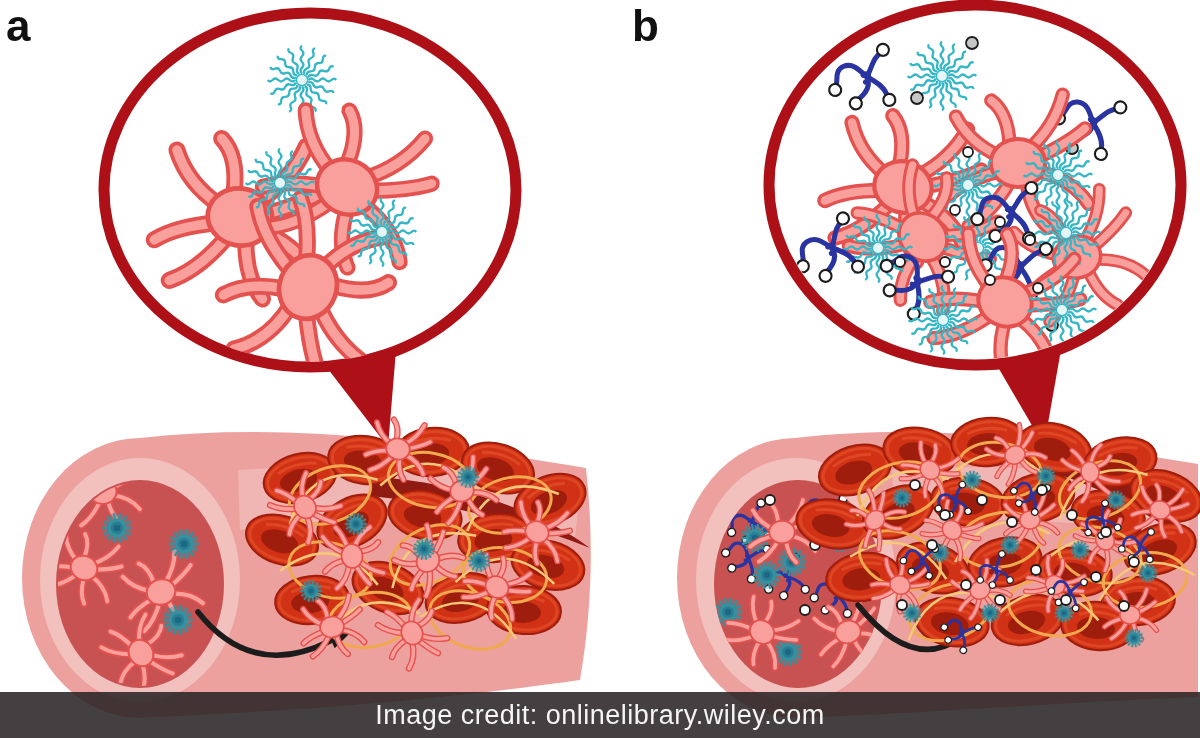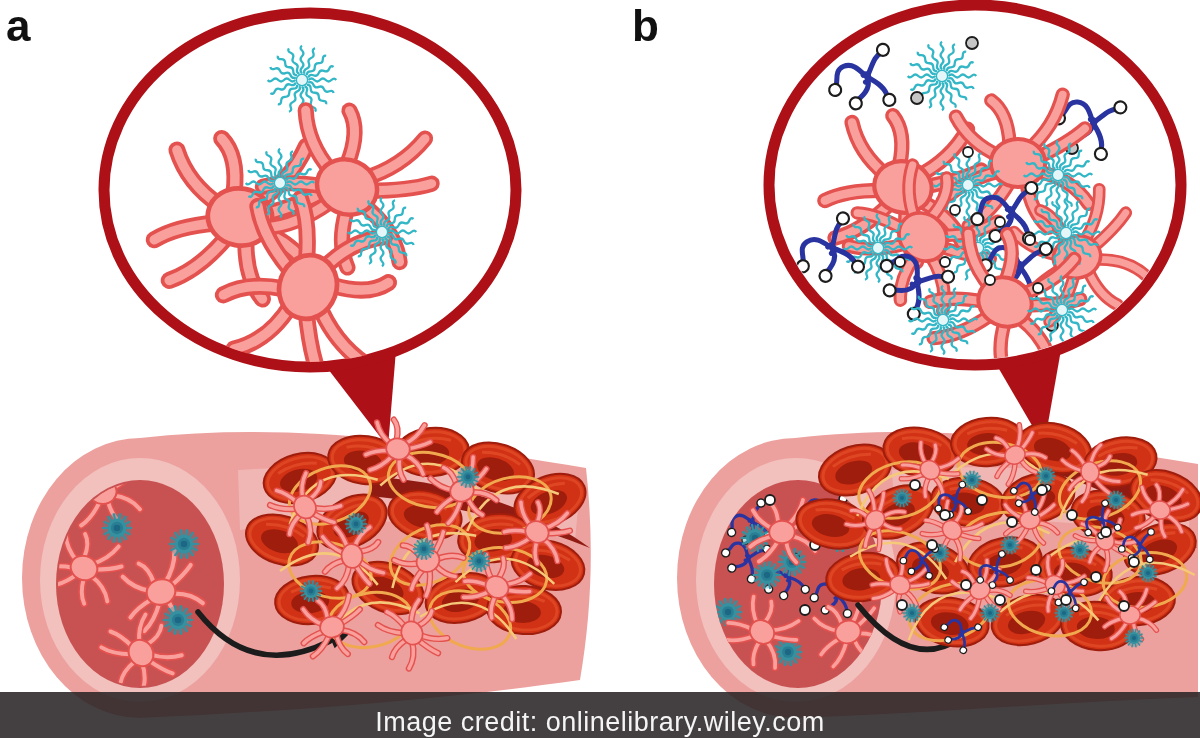--- a/index.html
+++ b/index.html
@@ -15,21 +15,21 @@
   }
   html,body{margin:0;padding:0;}
   .stage{position:relative;width:1200px;height:738px;background:var(--c-background);
          overflow:hidden;font-family:"Liberation Sans",sans-serif;}
   .panel{position:absolute;top:0;width:600px;height:738px;}
   #panel-a{left:0;} #panel-b{left:600px;}
   .panel-label{position:absolute;z-index:4;font-weight:700;font-size:44px;line-height:1;
                color:var(--c-label);}
   #label-a{left:6px;top:4px;} #label-b{left:632px;top:4px;}
   .caption-bar{position:absolute;left:0;right:0;top:692px;height:46px;z-index:5;
-               background:var(--c-caption-bg);display:flex;align-items:flex-end;justify-content:center;}
+               background:var(--c-caption-bg);display:flex;align-items:center;justify-content:center;}
   .caption-text{color:var(--c-caption-text);font-size:27px;letter-spacing:.5px;}
   .defs-holder{position:absolute;width:0;height:0;overflow:hidden;}
   
   .arm-o{stroke:var(--c-platelet-line);stroke-width:9;fill:none;stroke-linecap:round;}
   .arm-i{stroke:var(--c-platelet);stroke-width:5;fill:none;stroke-linecap:round;}
   .pl-body{fill:var(--c-platelet);stroke:var(--c-platelet-line);stroke-width:2.5;}
   .pl-body2{fill:var(--c-platelet);opacity:.85;}
   .mic-ray{stroke:var(--c-micelle);stroke-width:2.4;fill:none;}
   .mic-core{fill:var(--c-micelle-core);stroke:var(--c-micelle);stroke-width:1.6;}
   .nano-halo{fill:var(--c-nano);opacity:.35;}

